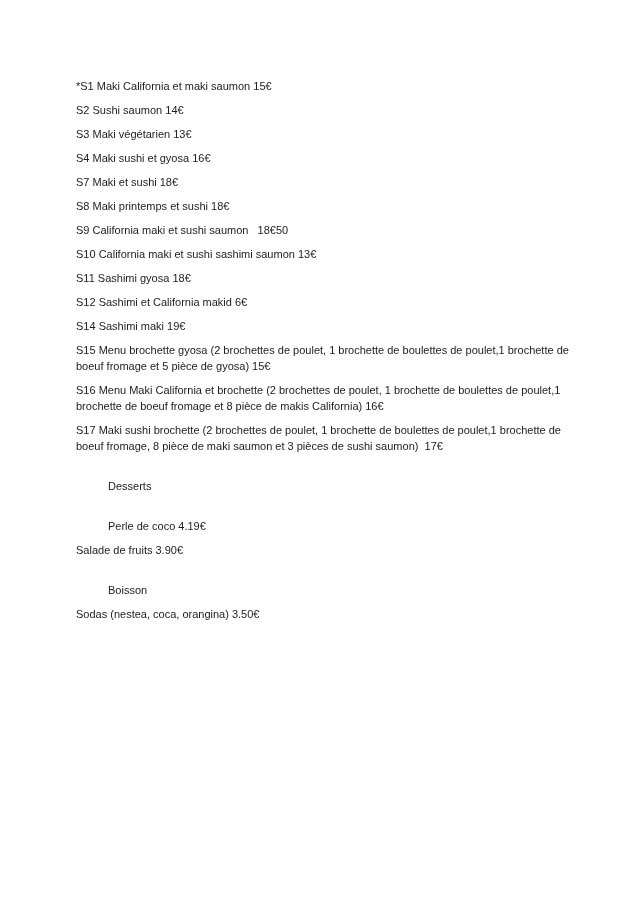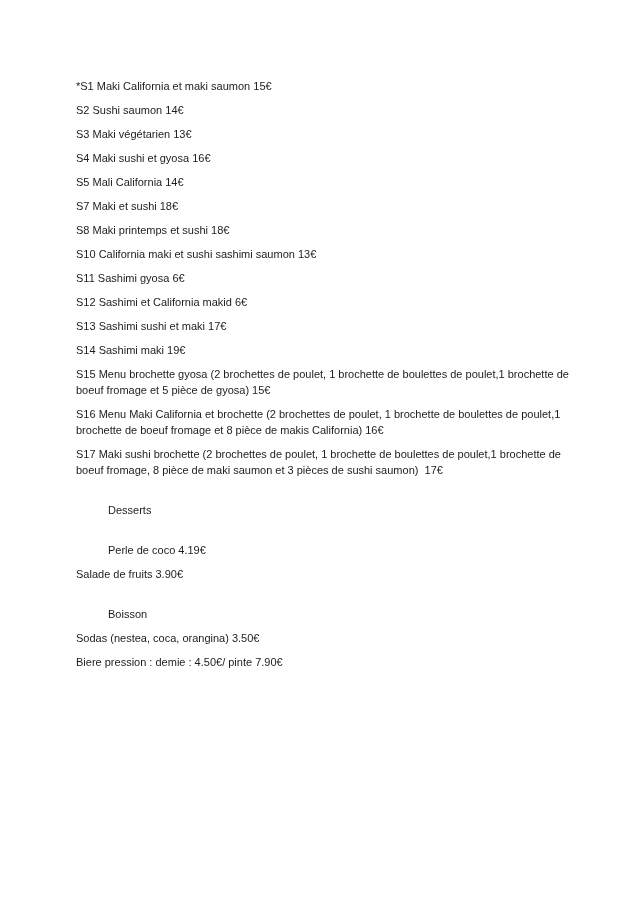--- a/index.html
+++ b/index.html
@@ -40,35 +40,33 @@
 </head>
 <body>
 
 <div class="page">
   <div class="content">
 
     <p class="line">*S1 Maki California et maki saumon 15€</p>
     <p class="line">S2 Sushi saumon 14€</p>
     <p class="line">S3 Maki végétarien 13€</p>
     <p class="line">S4 Maki sushi et gyosa 16€</p>
-    <p class="line">S5 Mali California 14€</p>
     <p class="line">S7 Maki et sushi 18€</p>
     <p class="line">S8 Maki printemps et sushi 18€</p>
+    <p class="line">S9 California maki et sushi saumon   18€50</p>
     <p class="line">S10 California maki et sushi sashimi saumon 13€</p>
-    <p class="line">S11 Sashimi gyosa 6€</p>
+    <p class="line">S11 Sashimi gyosa 18€</p>
     <p class="line">S12 Sashimi et California makid 6€</p>
-    <p class="line">S13 Sashimi sushi et maki 17€</p>
     <p class="line">S14 Sashimi maki 19€</p>
     <p class="line">S15 Menu brochette gyosa (2 brochettes de poulet, 1 brochette de boulettes de poulet,1 brochette de boeuf fromage et 5 pièce de gyosa) 15€</p>
     <p class="line">S16 Menu Maki California et brochette (2 brochettes de poulet, 1 brochette de boulettes de poulet,1 brochette de boeuf fromage et 8 pièce de makis California) 16€</p>
     <p class="line">S17 Maki sushi brochette (2 brochettes de poulet, 1 brochette de boulettes de poulet,1 brochette de boeuf fromage, 8 pièce de maki saumon et 3 pièces de sushi saumon)  17€</p>
 
     <p class="line section-gap">Desserts</p>
 
     <p class="line section-gap">Perle de coco 4.19€</p>
     <p class="line">Salade de fruits 3.90€</p>
 
     <p class="line section-gap">Boisson</p>
     <p class="line">Sodas (nestea, coca, orangina) 3.50€</p>
-    <p class="line">Biere pression : demie : 4.50€/ pinte 7.90€</p>
 
   </div>
 </div>
 
 </body></html>

